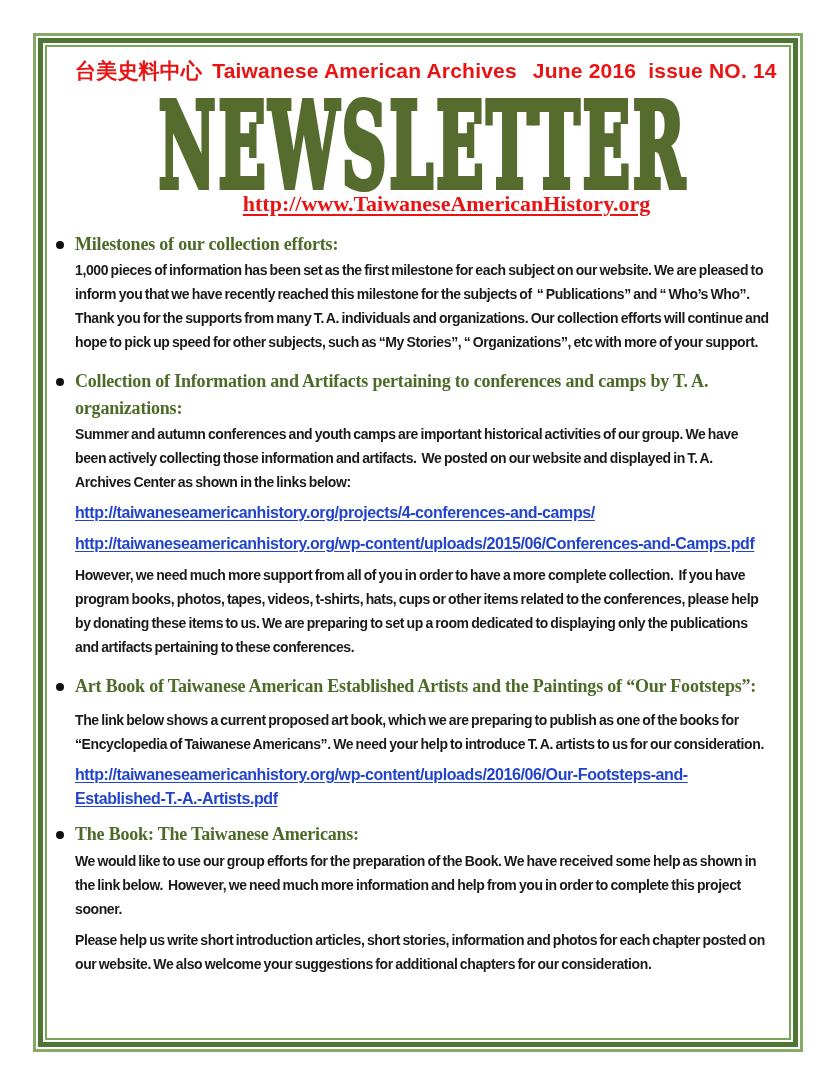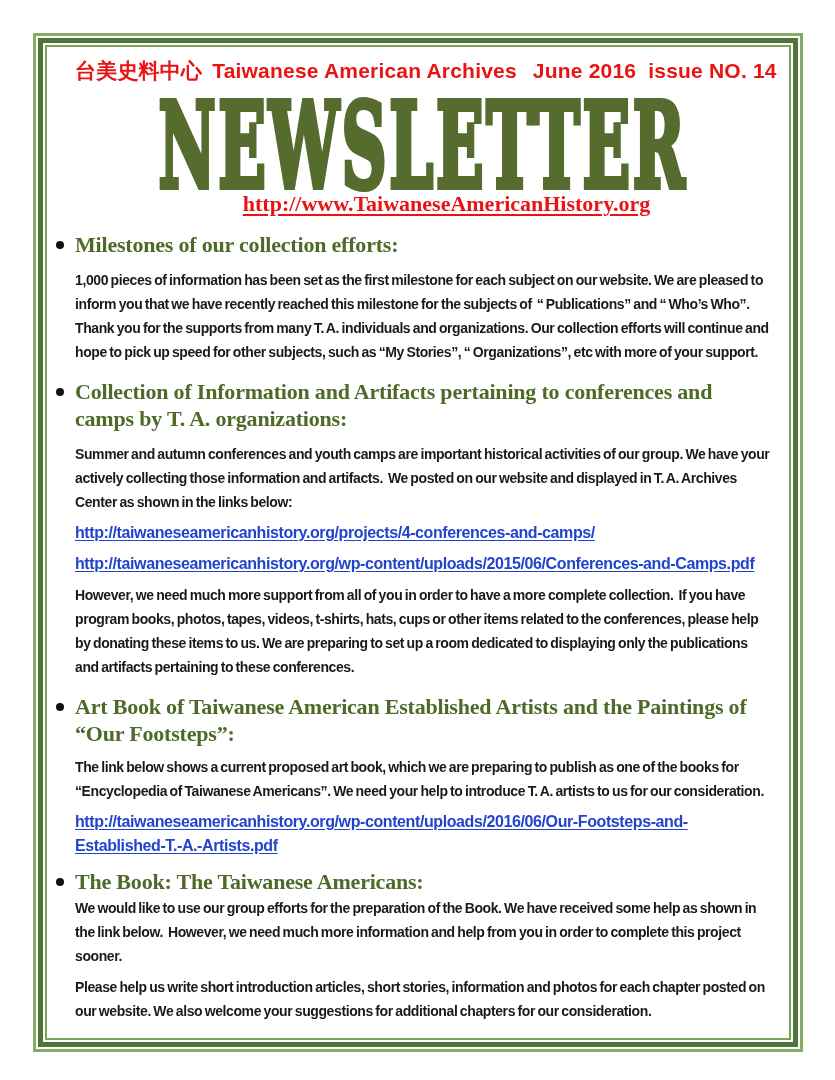--- a/index.html
+++ b/index.html
@@ -87,21 +87,21 @@
     text-decoration-thickness: 2px;
     text-underline-offset: 3px;
     margin-left: 48px;
   }
   
   .section { position: relative; }
   h2 {
     position: relative;
     font-family: "Liberation Serif", serif;
     font-weight: bold;
-    font-size: 22px;
+    font-size: 18px;
     line-height: 27px;
     letter-spacing: -0.2px;
     color: var(--heading-green);
     margin-top: 14px;
   }
   h2.tight { margin-top: 10px; }
   .bullet {
     position: absolute;
     left: -19px; top: 10px;
     width: 8px; height: 8px;
@@ -109,21 +109,21 @@
     background: #111111;
   }
   .para {
     font-weight: bold;
     font-size: 14px;
     line-height: 24px;
     letter-spacing: -0.4px;
     word-spacing: -1px;
     color: var(--body-black);
     white-space: pre-wrap;
-    margin-top: 10px;
+    margin-top: 0;
   }
   .para.tight { margin-top: 1px; }
   .doc-link {
     display: block;
     font-weight: bold;
     font-size: 16px;
     line-height: 24px;
     letter-spacing: -0.4px;
     color: var(--link-blue);
     text-decoration: underline;
@@ -150,21 +150,21 @@
           <a href="#">http://www.TaiwaneseAmericanHistory.org</a>
         </div>
 
         <div class="section">
           <h2><span class="bullet"></span><span>Milestones of our collection efforts:</span></h2>
           <div class="para">1,000 pieces of information has been set as the first milestone for each subject on our website. We are pleased to inform you that we have recently reached this milestone for the subjects of  “ Publications” and “ Who’s Who”.  Thank you for the supports from many T. A. individuals and organizations. Our collection efforts will continue and hope to pick up speed for other subjects, such as “My Stories”, “ Organizations”, etc with more of your support.</div>
         </div>
 
         <div class="section">
           <h2><span class="bullet"></span><span>Collection of Information and Artifacts pertaining to conferences and camps by T. A. organizations:</span></h2>
-          <div class="para">Summer and autumn conferences and youth camps are important historical activities of our group. We have your actively collecting those information and artifacts.  We posted on our website and displayed in T. A. Archives Center as shown in the links below:</div>
+          <div class="para">Summer and autumn conferences and youth camps are important historical activities of our group. We have been actively collecting those information and artifacts.  We posted on our website and displayed in T. A. Archives Center as shown in the links below:</div>
           <a href="#" class="doc-link">http://taiwaneseamericanhistory.org/projects/4-conferences-and-camps/</a>
           <a href="#" class="doc-link">http://taiwaneseamericanhistory.org/wp-content/uploads/2015/06/Conferences-and-Camps.pdf</a>
           <div class="para" style="margin-top:7px">However, we need much more support from all of you in order to have a more complete collection.  If you have program books, photos, tapes, videos, t-shirts, hats, cups or other items related to the conferences, please help by donating these items to us. We are preparing to set up a room dedicated to displaying only the publications and artifacts pertaining to these conferences.</div>
         </div>
 
         <div class="section">
           <h2><span class="bullet"></span><span>Art Book of Taiwanese American Established Artists and the Paintings of “Our Footsteps”:</span></h2>
           <div class="para" style="margin-top:8px">The link below shows a current proposed art book, which we are preparing to publish as one of the books for “Encyclopedia of Taiwanese Americans”. We need your help to introduce T. A. artists to us for our consideration.</div>
           <a href="#" class="doc-link">http://taiwaneseamericanhistory.org/wp-content/uploads/2016/06/Our-Footsteps-and-Established-T.-A.-Artists.pdf</a>
         </div>

